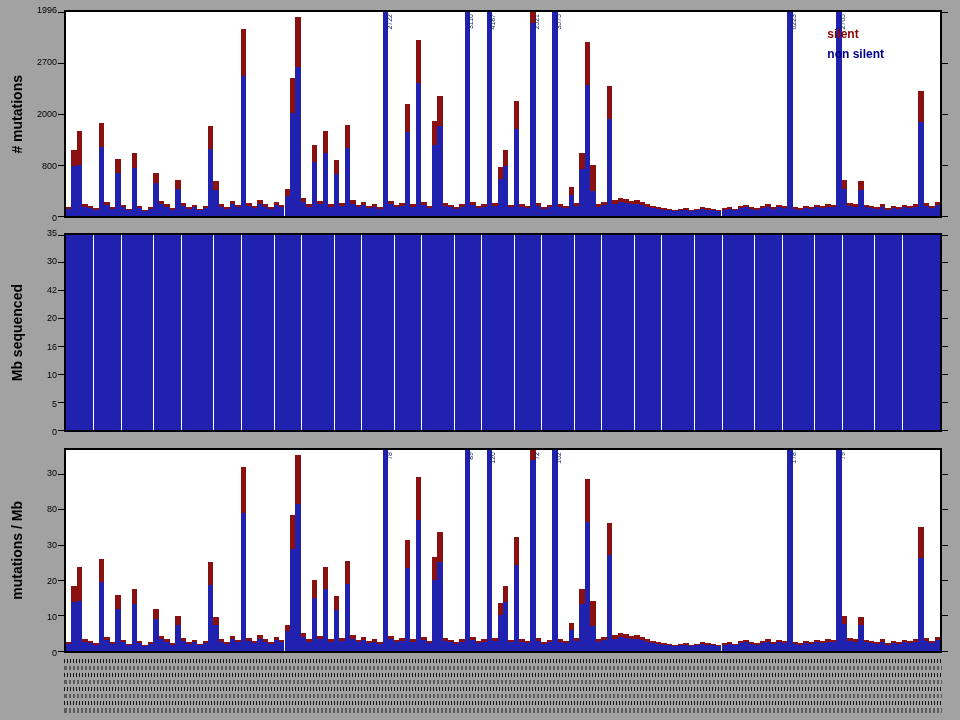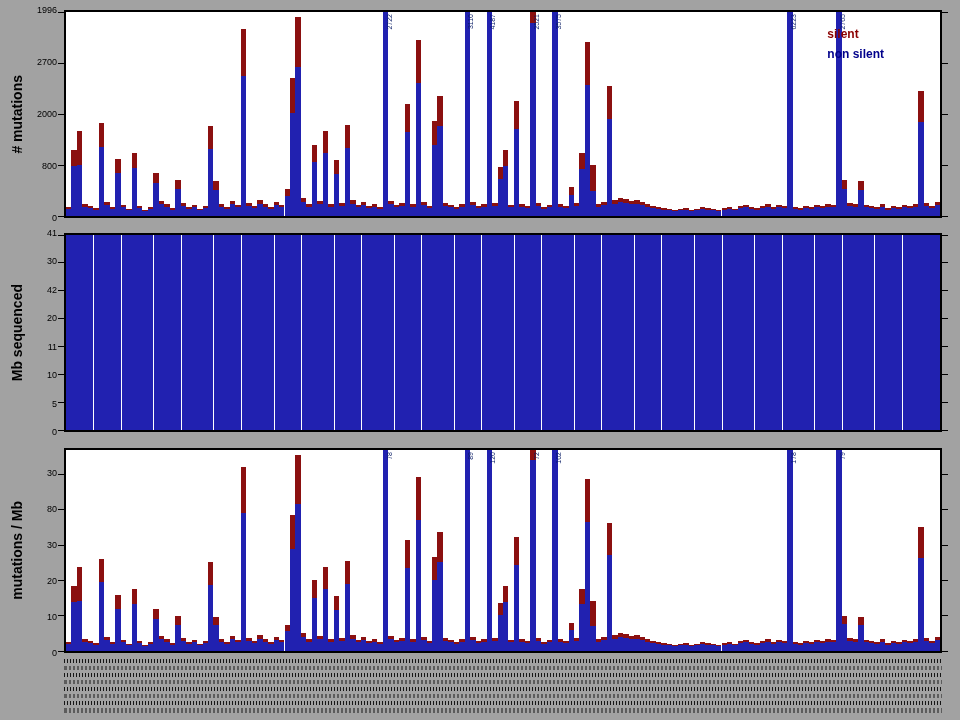--- a/index.html
+++ b/index.html
@@ -544,25 +544,25 @@
   </div>
 
   <div class="chart-row row2">
     <div class="vlabel">
       <span>Mb sequenced</span>
     </div>
     <div class="yticks" id="yticks1">
         <span class="ytick" style="bottom: 0%;">0</span>
         <span class="ytick" style="bottom: 14.2857%;">5</span>
         <span class="ytick" style="bottom: 28.5714%;">10</span>
-        <span class="ytick" style="bottom: 42.8571%;">11</span>
+        <span class="ytick" style="bottom: 42.8571%;">16</span>
         <span class="ytick" style="bottom: 57.1429%;">20</span>
         <span class="ytick" style="bottom: 71.4286%;">42</span>
         <span class="ytick" style="bottom: 85.7143%;">30</span>
-        <span class="ytick" style="bottom: 100%;">41</span>
+        <span class="ytick" style="bottom: 100%;">35</span>
       </div>
     <div class="panel" id="panel1">
       <div class="mb-fill"></div>
       <div id="seps1">
           <div class="sep" style="left: 3.125%;"></div>
           <div class="sep" style="left: 6.25%;"></div>
           <div class="sep" style="left: 10%;"></div>
           <div class="sep" style="left: 13.125%;"></div>
           <div class="sep" style="left: 16.875%;"></div>
           <div class="sep" style="left: 20%;"></div>

